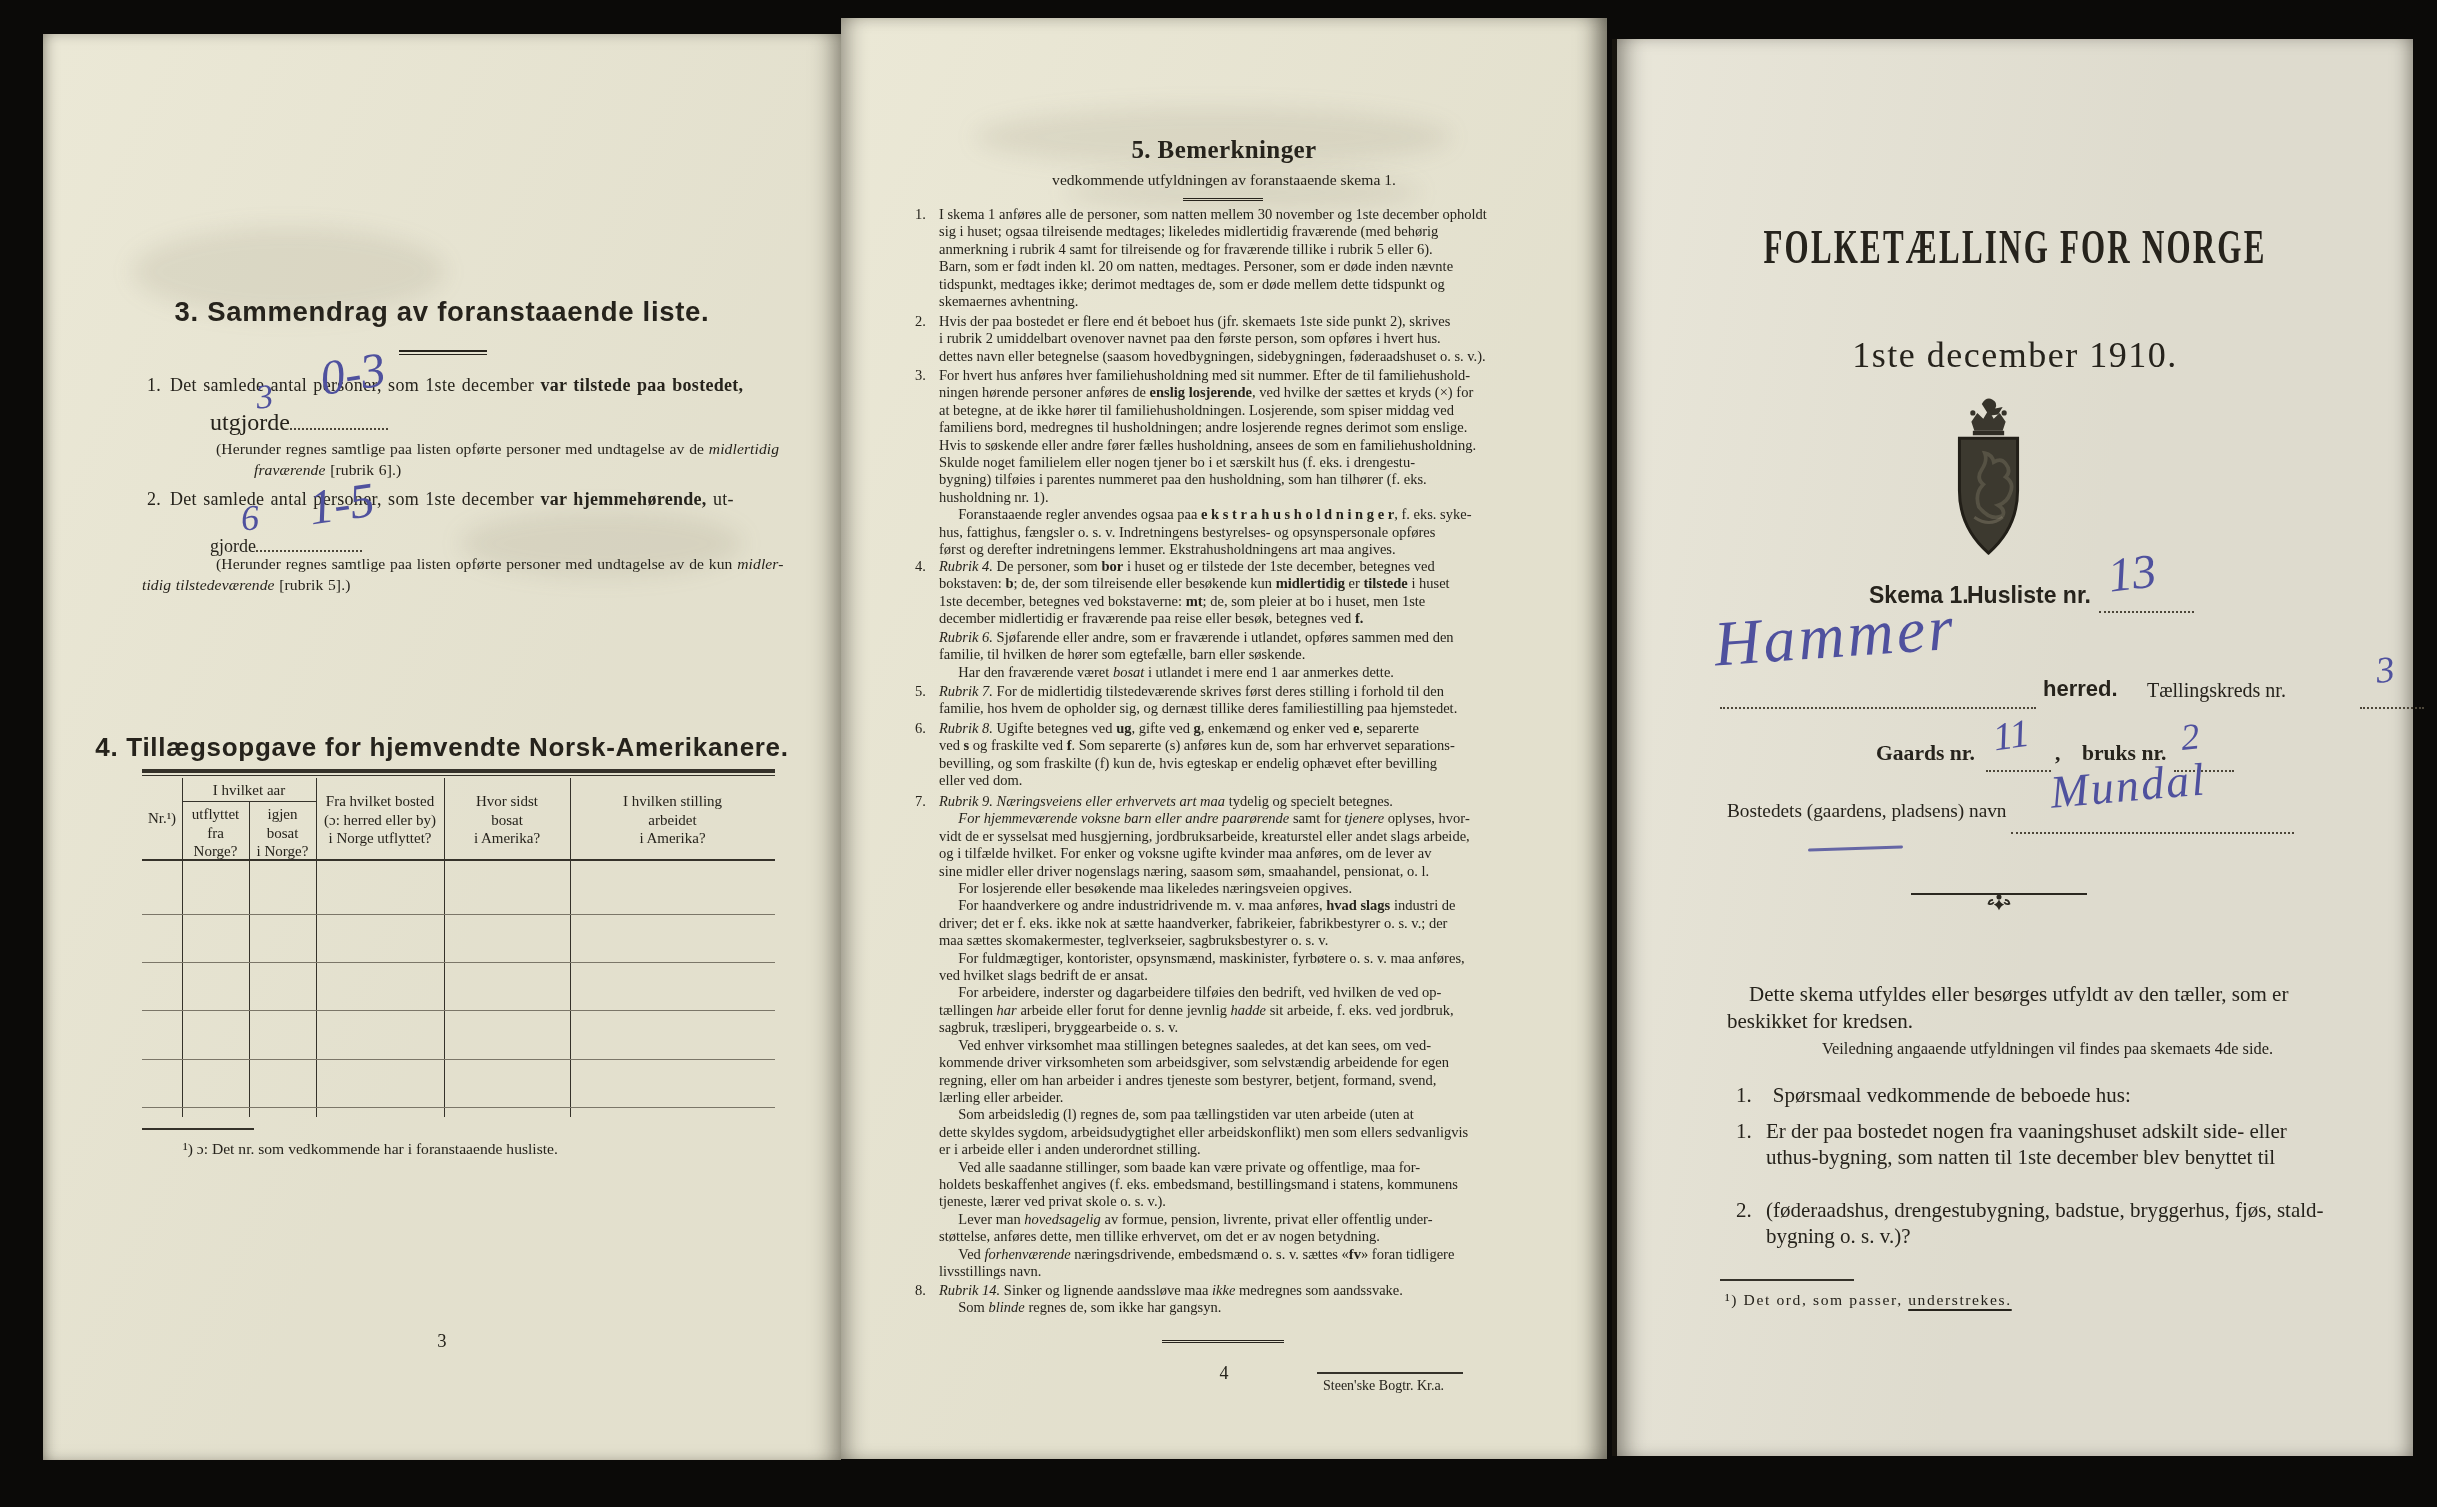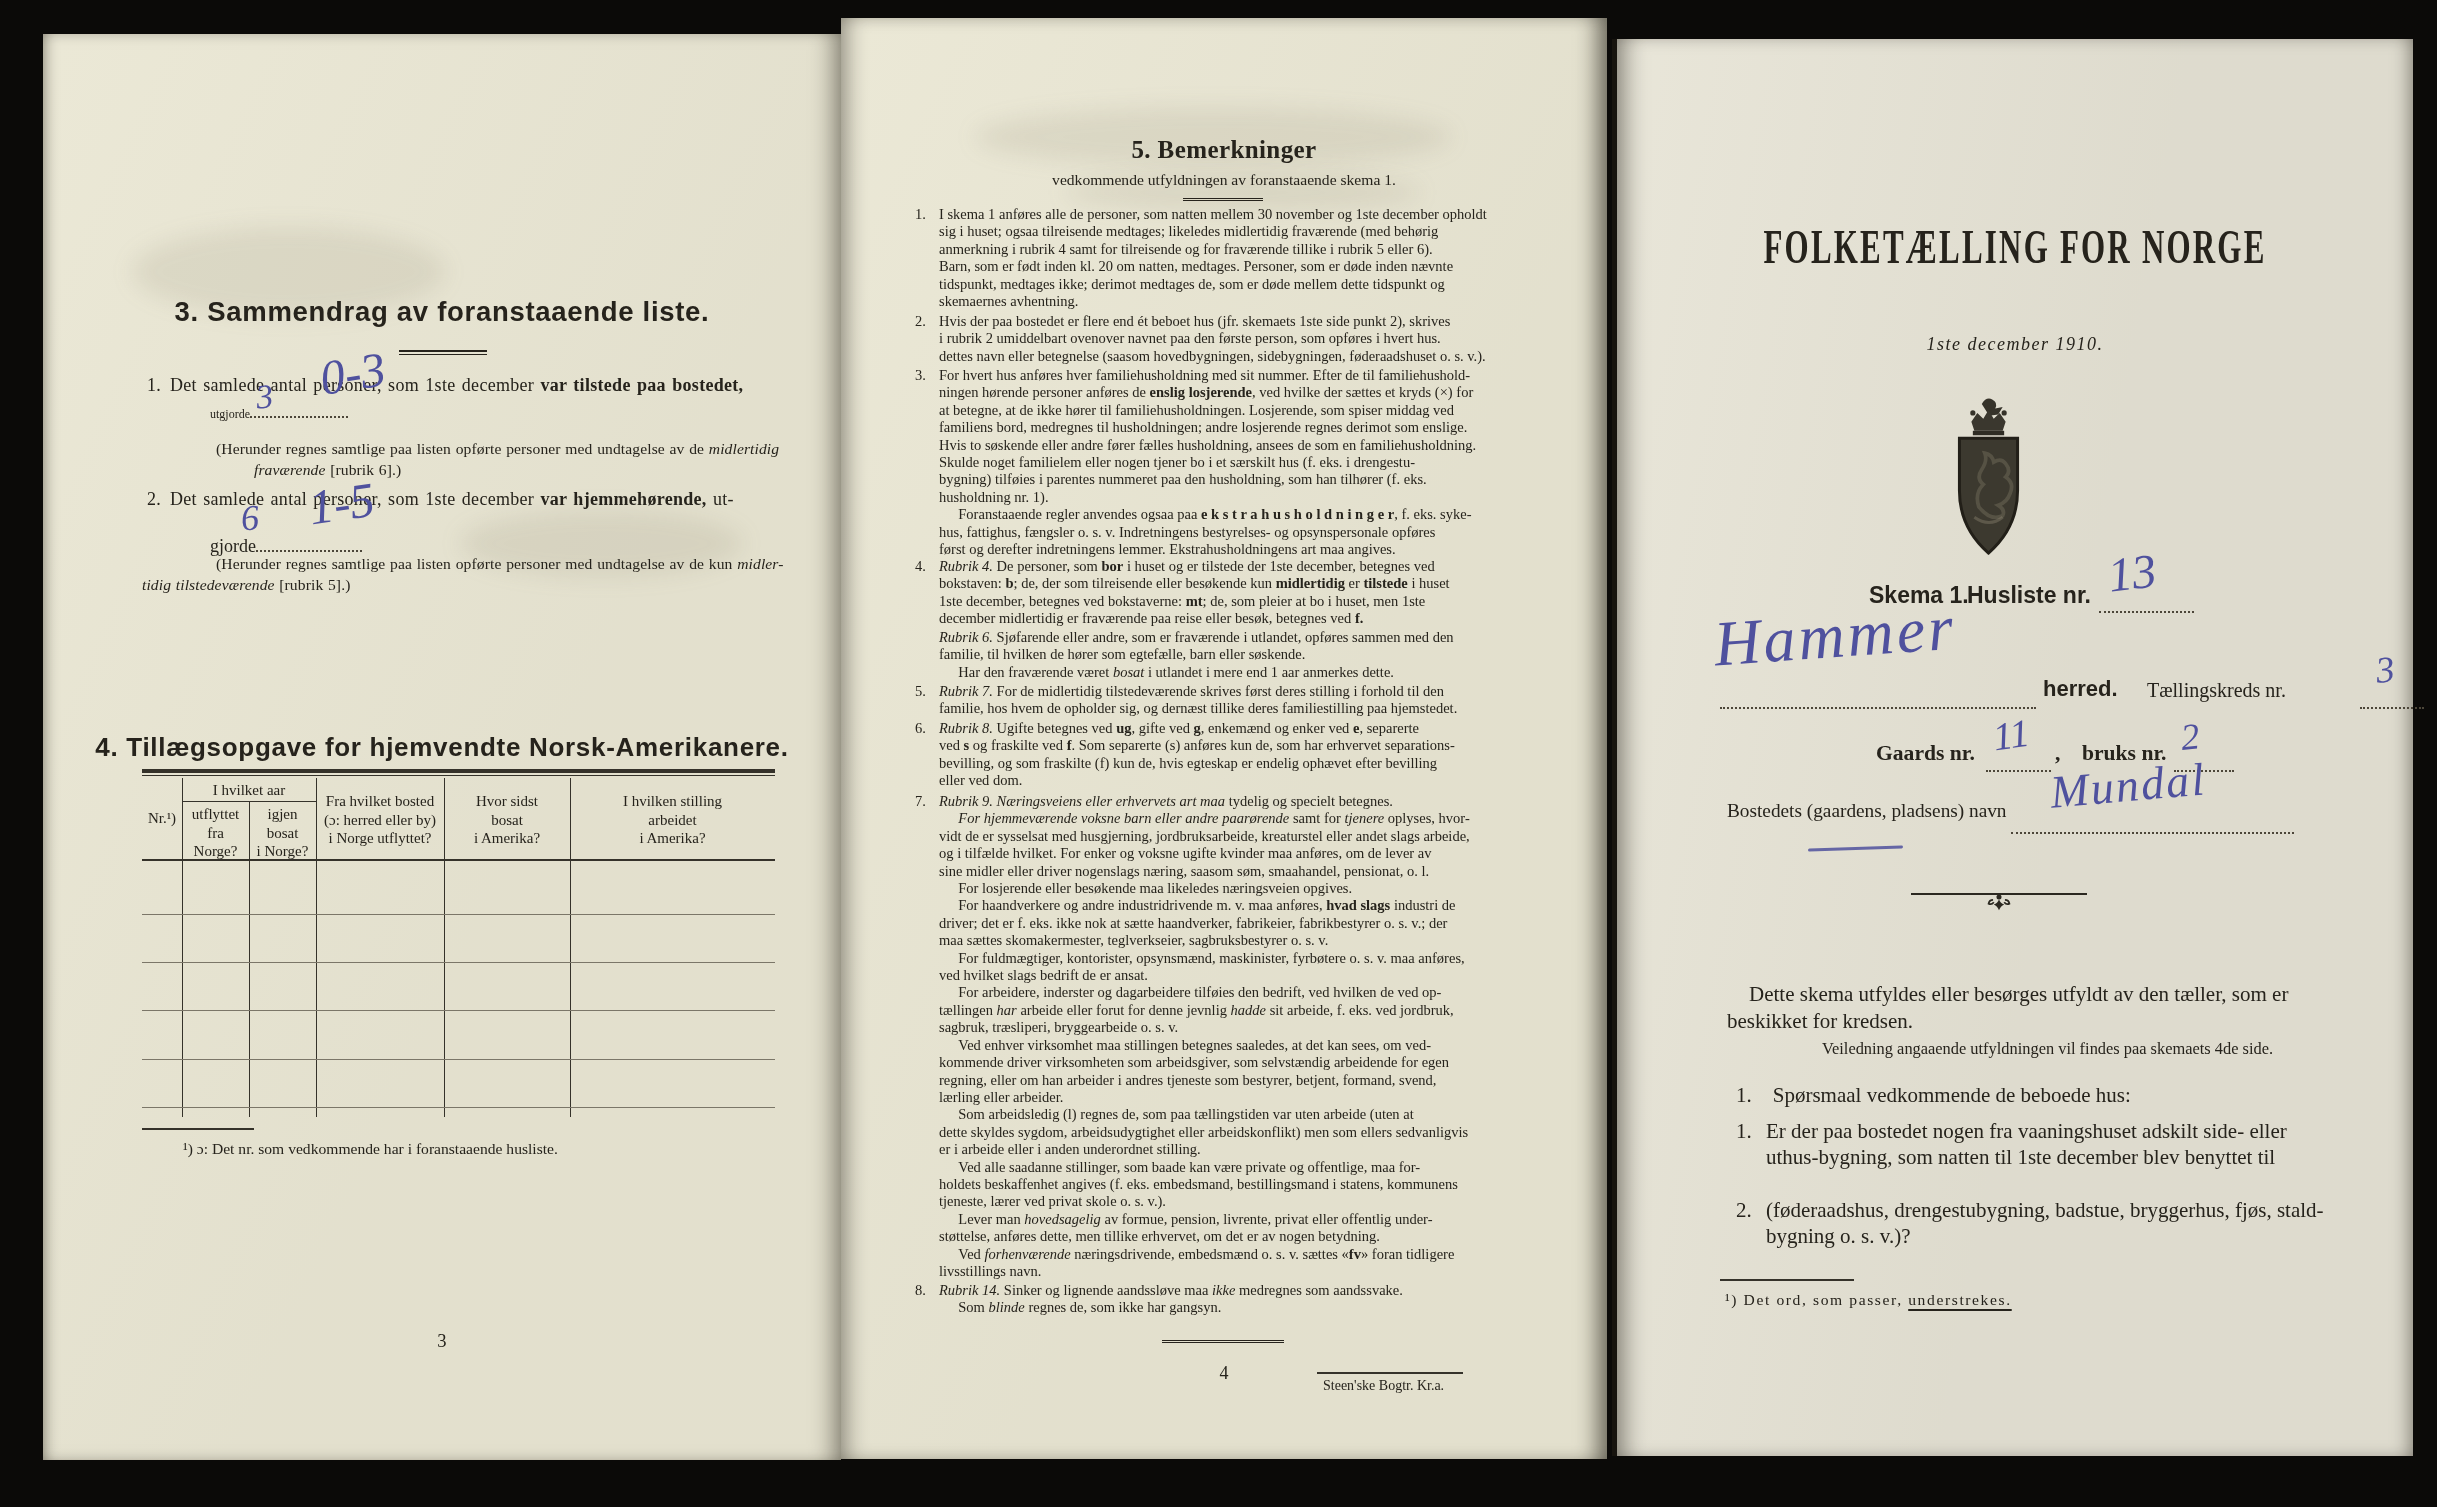--- a/index.html
+++ b/index.html
@@ -49,21 +49,21 @@
   .mp-sub{font-size:15.6px;}
   .m-item{position:absolute;left:98px;width:600px;font-size:14.5px;line-height:17.4px;text-align:justify;}
   .m-num{position:absolute;left:-24px;top:0;}
   .tline{min-height:17px;}
   .m-lines .tline{text-align:justify;}
   .m-lines .tline:last-child{text-align:left;}
   .mini-rule{position:absolute;height:3px;border-top:1.5px solid var(--ink);border-bottom:0.7px solid var(--ink);}
 
   
   .rp-title{font-size:31px;font-weight:bold;letter-spacing:2.2px;transform:scaleY(1.55);transform-origin:center top;white-space:nowrap;}
-  .rp-date{font-size:18px;letter-spacing:1.5px;font-style:italic;}
+  .rp-date{font-size:36px;letter-spacing:1.5px;}
   .rp-slab{font-family:"Liberation Sans","DejaVu Sans",sans-serif;font-weight:bold;}
   .rp-body{font-size:21px;line-height:26px;}
   .q-item{position:absolute;width:603px;font-size:21px;line-height:26px;}
   .q-num{position:absolute;left:-30px;}
   .dotline{position:absolute;border-bottom:2.2px dotted #4c4639;}
   .bluemark{position:absolute;background:var(--hand);border-radius:1.5px;opacity:.85;}
   .fnote{font-size:15.6px;letter-spacing:1.6px;}
   .fnote u{text-underline-offset:3.7px;}
   u{text-decoration-thickness:1.5px;}
 </style>
@@ -76,21 +76,21 @@
     <div class="smudge" style="left:89px;top:193px;width:313px;height:89px;"></div>
     <div class="smudge" style="left:417px;top:476px;width:283px;height:67px;"></div>
 
     <div class="ln lp-h center" style="top:262px;">3.  Sammendrag av foranstaaende liste.</div>
     <div class="rule-dbl" style="left:356px;top:316px;width:88px;"></div>
 
     <div class="lp-item" style="left:104px;top:341px;">
       <span class="lp-num">1.</span>
       <div class="lp-body">Det samlede antal personer, som 1ste december <b>var tilstede paa bostedet,</b></div>
     </div>
-    <div class="ln" style="left:167px;top:372px;font-size:12px;">
+    <div class="ln" style="left:167px;top:372px;font-size:24px;">
       <span>utgjorde</span><span class="dots" style="width:98px;"></span>
     </div>
     <div class="hand" style="left:213px;top:344px;font-size:34px;transform:rotate(-6deg);">3</div>
     <div class="hand" style="left:277px;top:311px;font-size:49px;transform:rotate(-9deg);">0-3</div>
     <div class="ln lp-note" style="left:173px;top:406px;">(Herunder regnes samtlige paa listen opførte personer med undtagelse av de <i>midlertidig</i></div>
     <div class="ln lp-note" style="left:211px;top:427px;"><i>fraværende</i> [rubrik 6].)</div>
 
     <div class="lp-item" style="left:104px;top:455px;">
       <span class="lp-num">2.</span>
       <div class="lp-body">Det samlede antal personer, som 1ste december <b>var hjemmehørende,</b> ut-</div>

